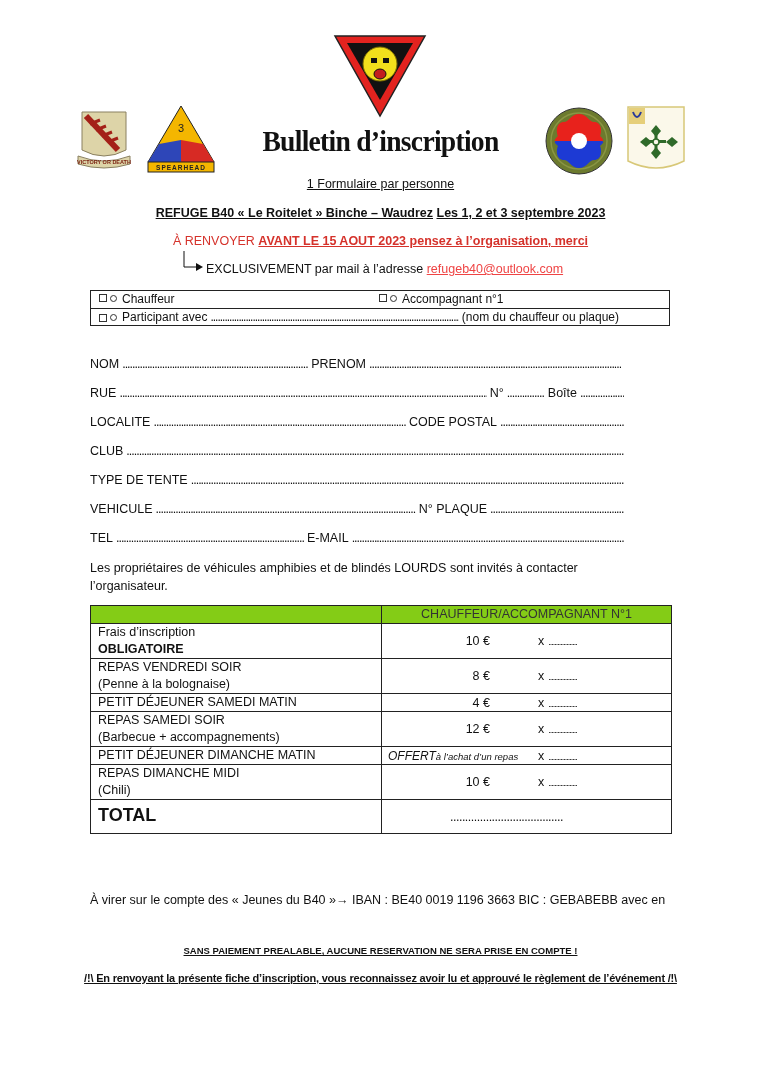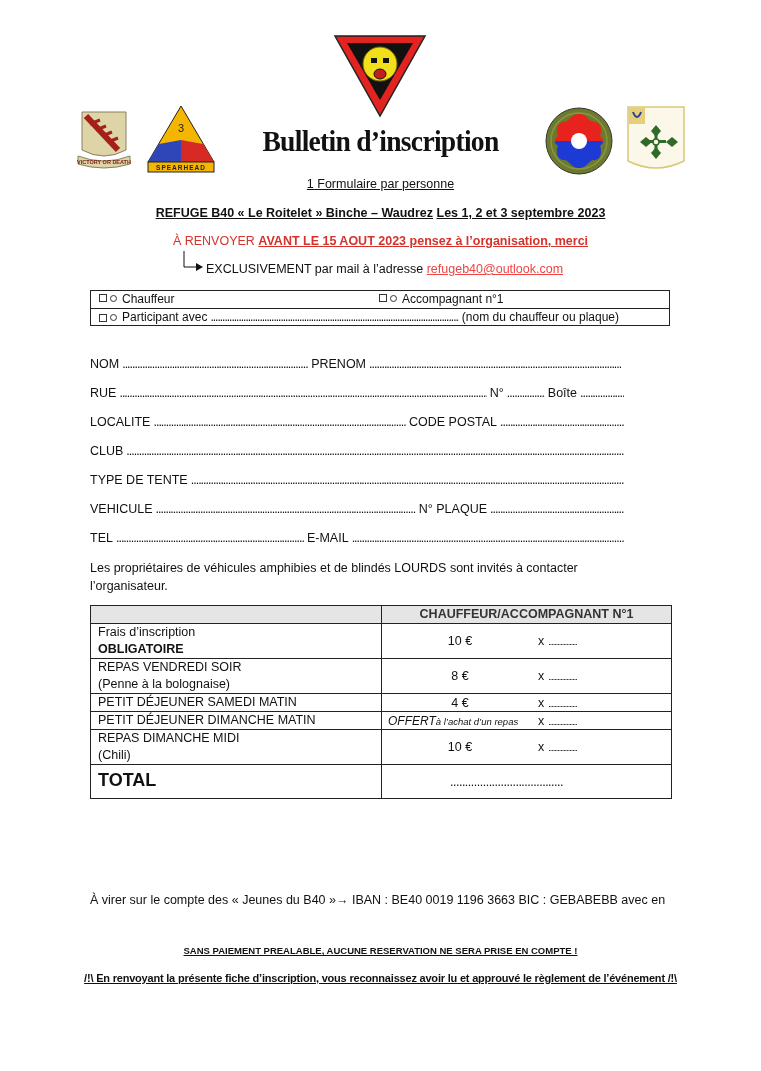--- a/index.html
+++ b/index.html
@@ -29,24 +29,24 @@
 
   
   .field { left: 90px; width: 534px; font-size: 12.5px; line-height: 15px; white-space: nowrap; overflow: hidden; display: flex; }
   .field .lbl { flex: none; }
   .field .dots { flex: 1 1 auto; overflow: hidden; margin: 0 3px; letter-spacing: -1px; }
   .field .dots::before { content: "..........................................................................................................................................................................................................................................."; }
 
   
   #price-table { left: 90px; top: 605px; width: 582px; border-collapse: collapse; font-size: 12.5px; }
   #price-table td, #price-table th { border: 1px solid #222; padding: 0 7px; vertical-align: middle; }
-  #price-table th { background: #e5e5e5; font-weight: bold; height: 17px; line-height: 17px; color: #333; }
+  #price-table th { background: #84cc16; font-weight: normal; height: 17px; line-height: 17px; color: #333; }
   #price-table td.label { width: 276px; line-height: 17px; }
   #price-table td.val { position: relative; }
-  .price { position: absolute; left: 48px; width: 60px; top: 50%; transform: translateY(-50%); text-align: center; white-space: nowrap; }
+  .price { position: absolute; left: 48px; width: 60px; top: 50%; transform: translateY(-50%); text-align: right; white-space: nowrap; }
   .qty { position: absolute; left: 156px; top: 50%; transform: translateY(-50%); white-space: nowrap; }
   .qty .d { letter-spacing: -1px; font-size: 9px; }
   .offer { position: absolute; left: 6px; top: 50%; transform: translateY(-50%); white-space: nowrap; font-size: 12px; font-style: italic; }
   .offer small { font-size: 9.5px; }
   .total-lbl { font-weight: bold; font-size: 18px; }
   .total-dots { position: absolute; left: 68px; top: 50%; transform: translateY(-50%); letter-spacing: -0.5px; }
 </style>
 </head>
 <body>
 
@@ -215,20 +215,30 @@
       </tr>
       <tr style="height: 17px; padding-left: 28px;">
         <td class="label">
           <div>PETIT DÉJEUNER SAMEDI MATIN</div>
         </td>
         <td class="val">
           <span class="price">4 €</span>
           <span class="qty"><span>x</span><span class="d" style="margin-left: 4px;">...................</span></span>
         </td>
       </tr>
+      <tr style="height: 34px;">
+        <td class="label">
+          <div>REPAS SAMEDI SOIR</div>
+          <div>(Barbecue + accompagnements)</div>
+        </td>
+        <td class="val">
+          <span class="price">12 €</span>
+          <span class="qty"><span>x</span><span class="d" style="margin-left: 4px;">...................</span></span>
+        </td>
+      </tr>
       <tr style="height: 17px;">
         <td class="label">
           <div>PETIT DÉJEUNER DIMANCHE MATIN</div>
         </td>
         <td class="val">
           <span class="offer"><span>OFFERT</span><small>à l’achat d’un repas</small></span>
           <span class="qty"><span>x</span><span class="d" style="margin-left: 4px;">...................</span></span>
         </td>
       </tr>
       <tr style="height: 34px;">

